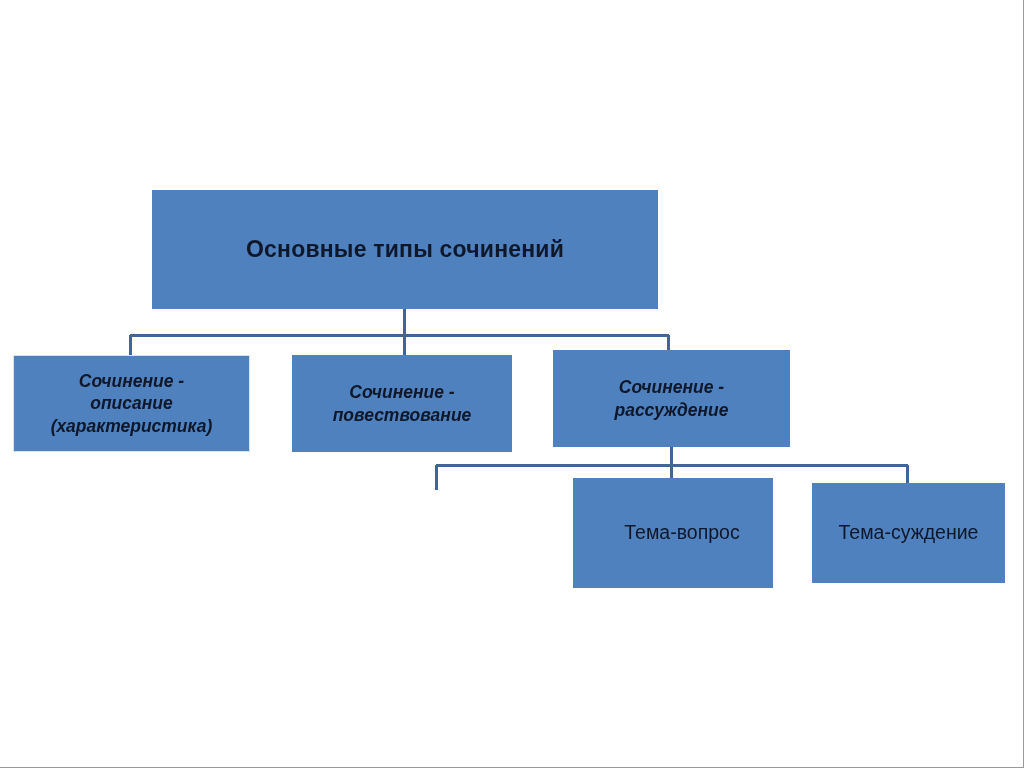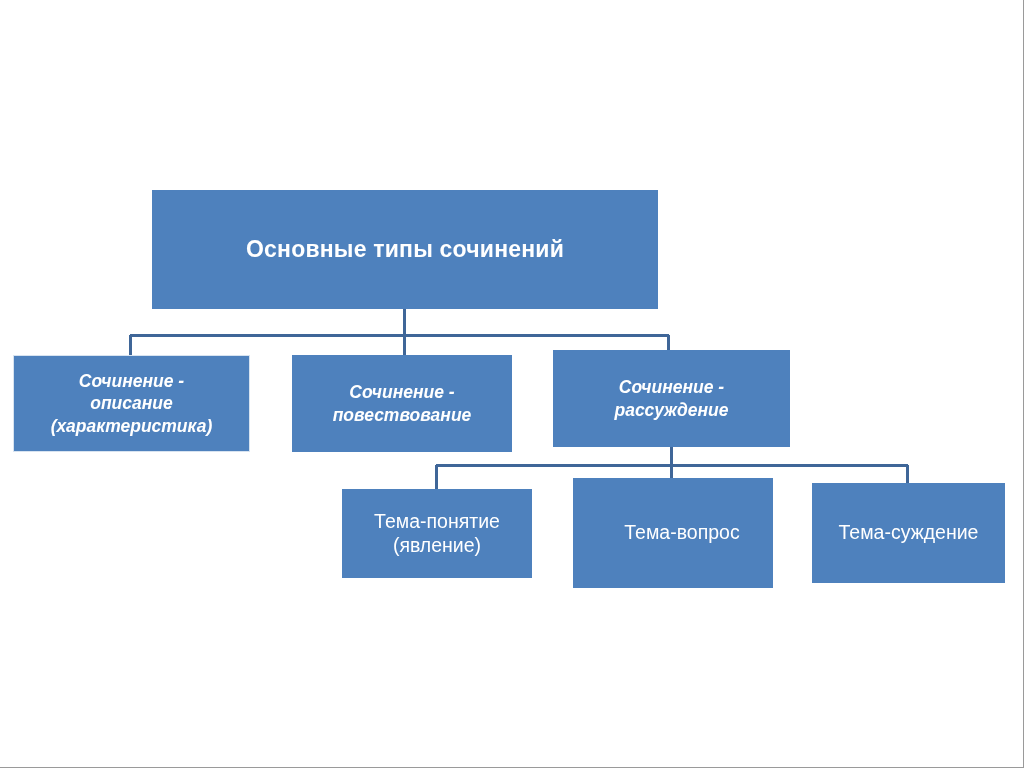--- a/index.html
+++ b/index.html
@@ -33,21 +33,21 @@
     z-index: 1;
     pointer-events: none;
   }
 
   
   .node {
     position: absolute;
     z-index: 2;
     box-sizing: border-box;
     background: #4e81bd;
-    color: #ffffff;
+    color: #0f172a;
     display: flex;
     align-items: center;
     justify-content: center;
     text-align: center;
     line-height: 1.17;
     padding: 2px 6px;
     white-space: pre-line;
   }
 
   
@@ -111,24 +111,20 @@
   <div class="node level-2" style="left:292px; top:355px; width:220px; height:97px;">
     <span>Сочинение -
 повествование</span>
   </div>
 
   <div class="node level-2" style="left:553px; top:350px; width:237px; height:97px;">
     <span>Сочинение -
 рассуждение</span>
   </div>
 
-  <div class="node level-3" style="left:342px; top:489px; width:190px; height:89px;">
-    <span>Тема-понятие
-(явление)</span>
-  </div>
 
   <div class="node level-3" style="left:573px; top:478px; width:200px; height:110px;padding-left:24px;">
     <span>Тема-вопрос</span>
   </div>
 
   <div class="node level-3" style="left:812px; top:483px; width:193px; height:100px;">
     <span>Тема-суждение</span>
   </div>
 
 </div>

